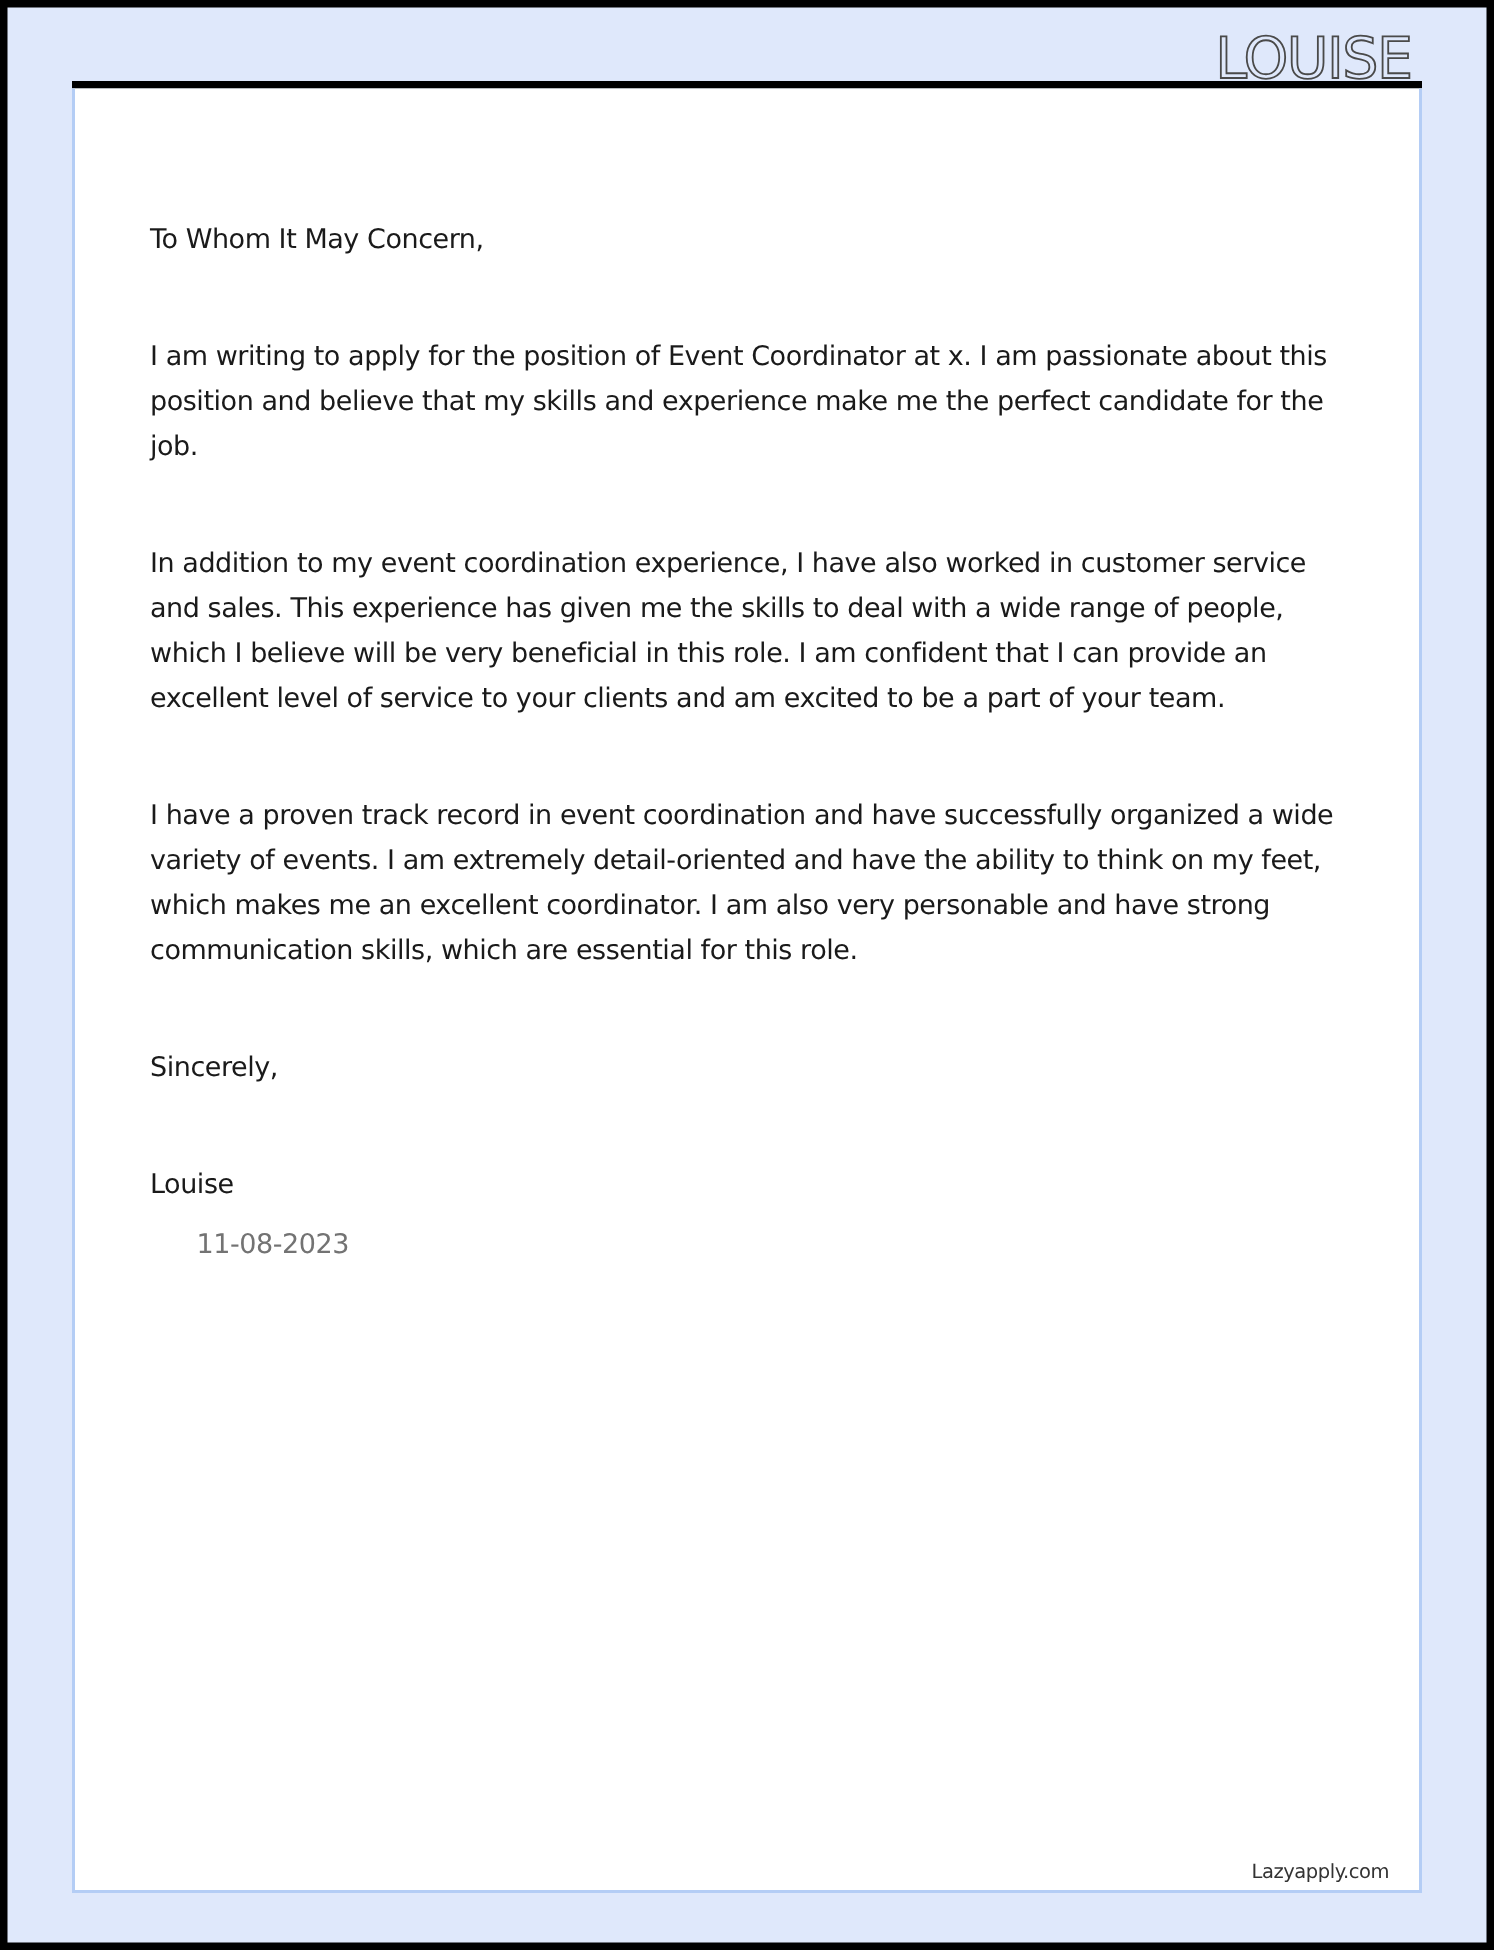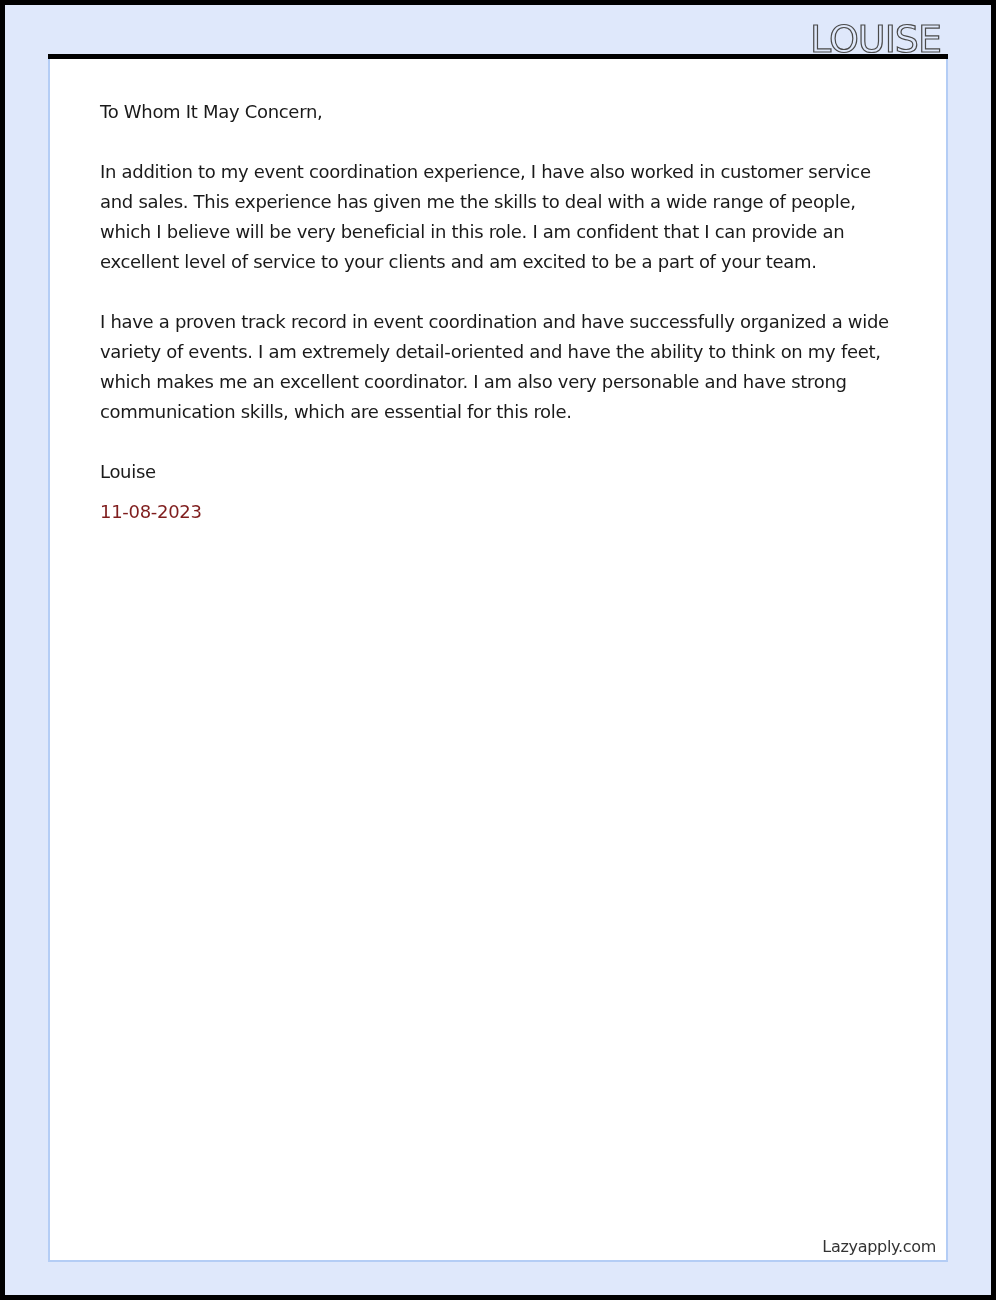--- a/index.html
+++ b/index.html
@@ -54,49 +54,53 @@
       top: 38px;
       width: 800px;
       font-family: "DejaVu Sans", sans-serif;
       font-size: 18px;
       line-height: 30px;
       color: #1a1a1a;
       letter-spacing: -0.3px;
     }
     .letter p {
       margin-bottom: 30px;
+      margin-top: 48px;
     }
     .letter p.date {
-      color: #7f1d1d;
+      color: #737373;
       margin-top: -20px;
+      margin-left: 31px;
     }
     .letter p.signature {
       margin-bottom: 30px;
     }
     .footer-brand {
       position: absolute;
-      right: 10px;
+      right: 20px;
       bottom: 4px;
       font-family: "DejaVu Sans", sans-serif;
-      font-size: 16px;
+      font-size: 13px;
       color: #333333;
       letter-spacing: -0.3px;
     }
   </style>
 </head>
 <body>
 
 <div class="frame">
   <div class="name-heading">LOUISE</div>
 </div>
 
 <div class="header-rule"></div>
 
 <div class="page">
   <div class="letter">
     <p>To Whom It May Concern,</p>
+    <p>I am writing to apply for the position of Event Coordinator at x. I am passionate about this position and believe that my skills and experience make me the perfect candidate for the job.</p>
     <p>In addition to my event coordination experience, I have also worked in customer service and sales. This experience has given me the skills to deal with a wide range of people, which I believe will be very beneficial in this role. I am confident that I can provide an excellent level of service to your clients and am excited to be a part of your team.</p>
     <p>I have a proven track record in event coordination and have successfully organized a wide variety of events. I am extremely detail-oriented and have the ability to think on my feet, which makes me an excellent coordinator. I am also very personable and have strong communication skills, which are essential for this role.</p>
+    <p>Sincerely,</p>
     <p class="signature">Louise</p>
     <p class="date">11-08-2023</p>
   </div>
   <div class="footer-brand">Lazyapply.com</div>
 </div>
 
 </body></html>

